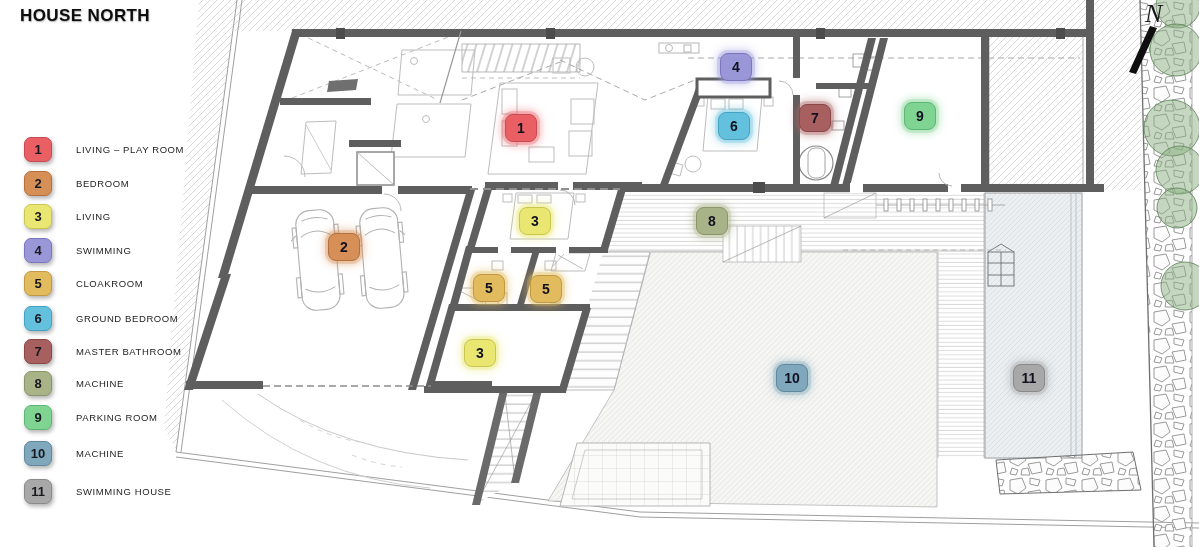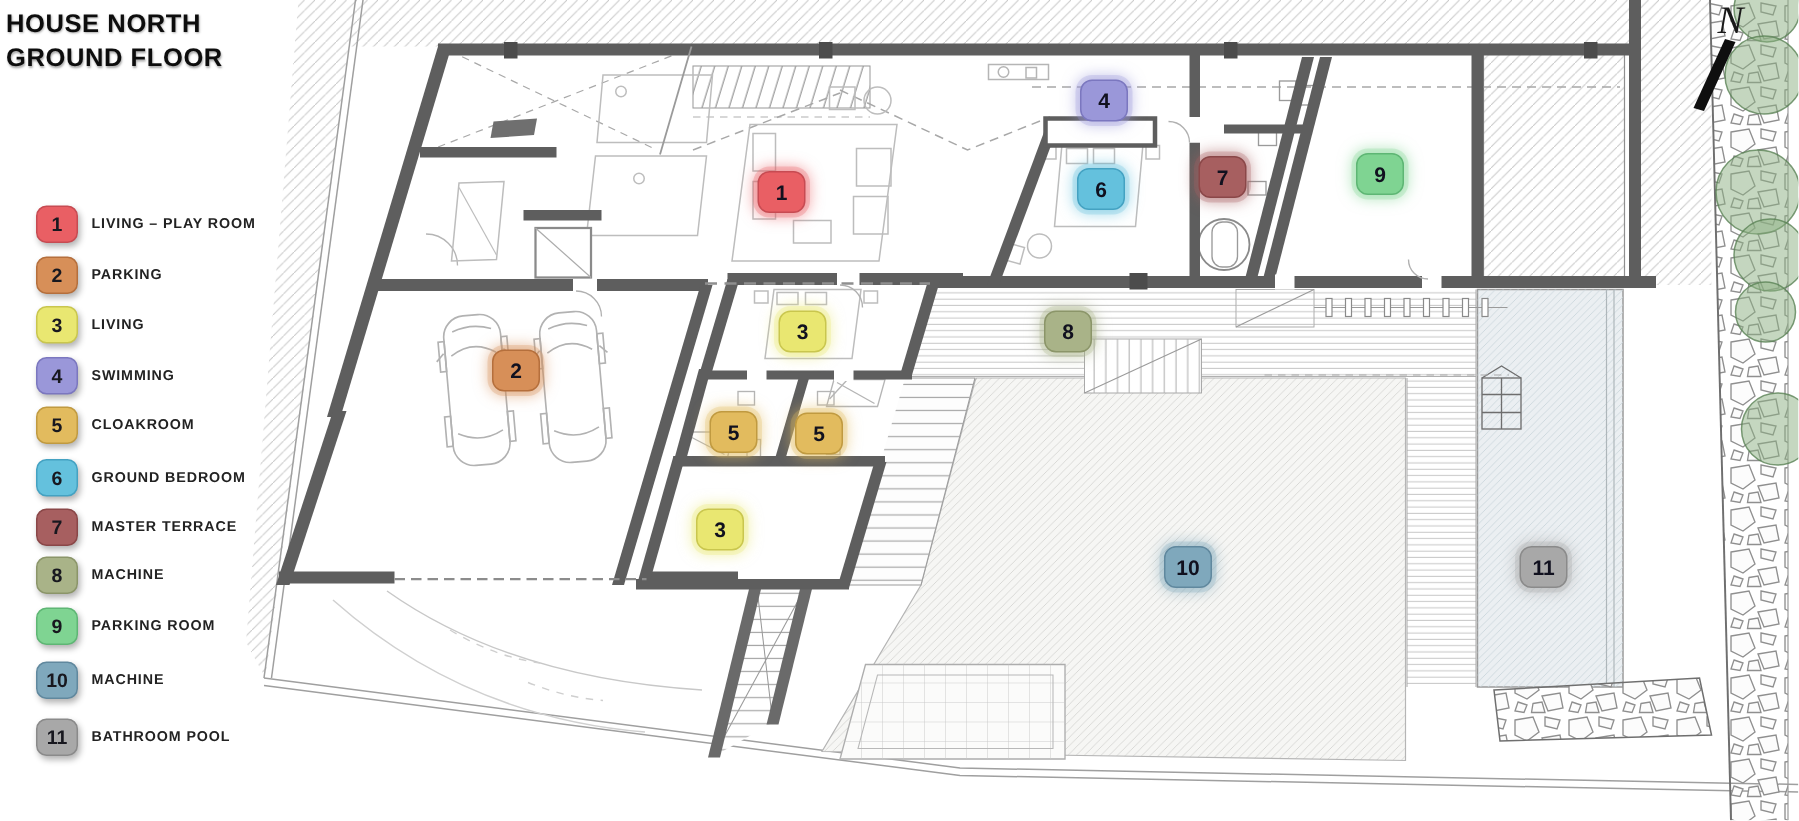--- a/index.html
+++ b/index.html
@@ -1,29 +1,29 @@
 <!DOCTYPE html>
 <html><head>
 <meta charset="utf-8">
 <style>
   html,body{margin:0;padding:0;background:#fff;}
   #stage{position:relative;width:1199px;height:547px;background:#ffffff;overflow:hidden;
          font-family:"Liberation Sans", sans-serif;}
   #plan-svg{position:absolute;left:0;top:0;}
   
-  .title{position:absolute;left:4px;top:4px;font-size:17px;font-weight:bold;color:#0d0d0d;
+  .title{position:absolute;left:20px;top:4px;font-size:17px;font-weight:bold;color:#0d0d0d;
          letter-spacing:0.4px;line-height:23px;text-shadow:0.5px 1px 1.5px rgba(0,0,0,0.35);}
   
   .legend{position:absolute;left:0;top:0;width:220px;height:547px;}
   .lrow{position:absolute;left:24px;height:23px;display:flex;align-items:center;}
   .lbadge{width:26px;height:23px;border-radius:7px;border:1px solid #888;
           display:flex;align-items:center;justify-content:center;
           font-size:13px;font-weight:bold;color:#18181f;
           box-shadow:1.5px 2.5px 4px rgba(0,0,0,0.3);}
-  .llabel{margin-left:9px;font-size:9.5px;font-weight:bold;color:#222;
+  .llabel{margin-left:24px;font-size:9.5px;font-weight:normal;color:#222;
           letter-spacing:0.6px;white-space:nowrap;}
   
   .pbadge{position:absolute;width:30px;height:26px;border-radius:8px;border:1px solid #888;
           transform:translate(-50%,-50%);
           display:flex;align-items:center;justify-content:center;
           font-size:14px;font-weight:bold;color:#11111f;}
 </style>
 </head>
 <body>
 
@@ -343,35 +343,34 @@
   <g stroke="#b0b0b0" stroke-width="0.9" fill="none">
     <path d="M384,194 A17,17 0 0 1 401,211"></path>
     <path d="M560,190 A15,15 0 0 1 575,205"></path>
     <path d="M793,95 A14,14 0 0 0 779,81"></path>
     <path d="M952,186 A13,13 0 0 1 939,173"></path>
   </g>
 </svg>
 
   <div class="title">
     <div>HOUSE NORTH</div>
-    <div>GROUND FLOOR</div>
   </div>
 
   <div class="legend">
       <div class="lrow" style="top: 138px;">
     <div class="lbadge" style="background: rgb(233, 95, 100); border-color: rgb(199, 75, 82);">
       <span>1</span>
     </div>
     <span class="llabel">LIVING – PLAY ROOM</span>
   </div>
       <div class="lrow" style="top: 172px;">
     <div class="lbadge" style="background: rgb(215, 143, 88); border-color: rgb(181, 111, 60);">
       <span>2</span>
     </div>
-    <span class="llabel">PARKING</span>
+    <span class="llabel">BEDROOM</span>
   </div>
       <div class="lrow" style="top: 205px;">
     <div class="lbadge" style="background: rgb(233, 231, 113); border-color: rgb(201, 198, 78);">
       <span>3</span>
     </div>
     <span class="llabel">LIVING</span>
   </div>
       <div class="lrow" style="top: 239px;">
     <div class="lbadge" style="background: rgb(154, 151, 217); border-color: rgb(123, 119, 191);">
       <span>4</span>
@@ -387,21 +386,21 @@
       <div class="lrow" style="top: 307px;">
     <div class="lbadge" style="background: rgb(100, 193, 221); border-color: rgb(68, 162, 194);">
       <span>6</span>
     </div>
     <span class="llabel">GROUND BEDROOM</span>
   </div>
       <div class="lrow" style="top: 340px;">
     <div class="lbadge" style="background: rgb(167, 95, 96); border-color: rgb(138, 71, 72);">
       <span>7</span>
     </div>
-    <span class="llabel">MASTER TERRACE</span>
+    <span class="llabel">MASTER BATHROOM</span>
   </div>
       <div class="lrow" style="top: 372px;">
     <div class="lbadge" style="background: rgb(169, 179, 136); border-color: rgb(139, 149, 105);">
       <span>8</span>
     </div>
     <span class="llabel">MACHINE</span>
   </div>
       <div class="lrow" style="top: 406px;">
     <div class="lbadge" style="background: rgb(127, 212, 146); border-color: rgb(94, 182, 116);">
       <span>9</span>
@@ -411,21 +410,21 @@
       <div class="lrow" style="top: 442px;">
     <div class="lbadge" style="background: rgb(127, 168, 188); border-color: rgb(96, 136, 158);">
       <span>10</span>
     </div>
     <span class="llabel">MACHINE</span>
   </div>
       <div class="lrow" style="top: 480px;">
     <div class="lbadge" style="background: rgb(168, 168, 168); border-color: rgb(138, 138, 138);">
       <span>11</span>
     </div>
-    <span class="llabel">BATHROOM POOL</span>
+    <span class="llabel">SWIMMING HOUSE</span>
   </div>
     </div>
 
 <div class="pbadge" style="left: 521px; top: 128px; background: rgb(233, 95, 100); border-color: rgb(199, 75, 82); box-shadow: rgba(233, 95, 100, 0.267) 0px 0px 0px 3px, rgba(233, 95, 100, 0.533) 0px 0px 9px 3px;">
     <span>1</span>
   </div>
     <div class="pbadge" style="left: 344px; top: 247px; background: rgb(215, 143, 88); border-color: rgb(181, 111, 60); box-shadow: rgba(215, 143, 88, 0.267) 0px 0px 0px 3px, rgba(215, 143, 88, 0.533) 0px 0px 9px 3px;">
     <span>2</span>
   </div>
     <div class="pbadge" style="left: 535px; top: 221px; background: rgb(233, 231, 113); border-color: rgb(201, 198, 78); box-shadow: rgba(233, 231, 113, 0.267) 0px 0px 0px 3px, rgba(233, 231, 113, 0.533) 0px 0px 9px 3px;">

